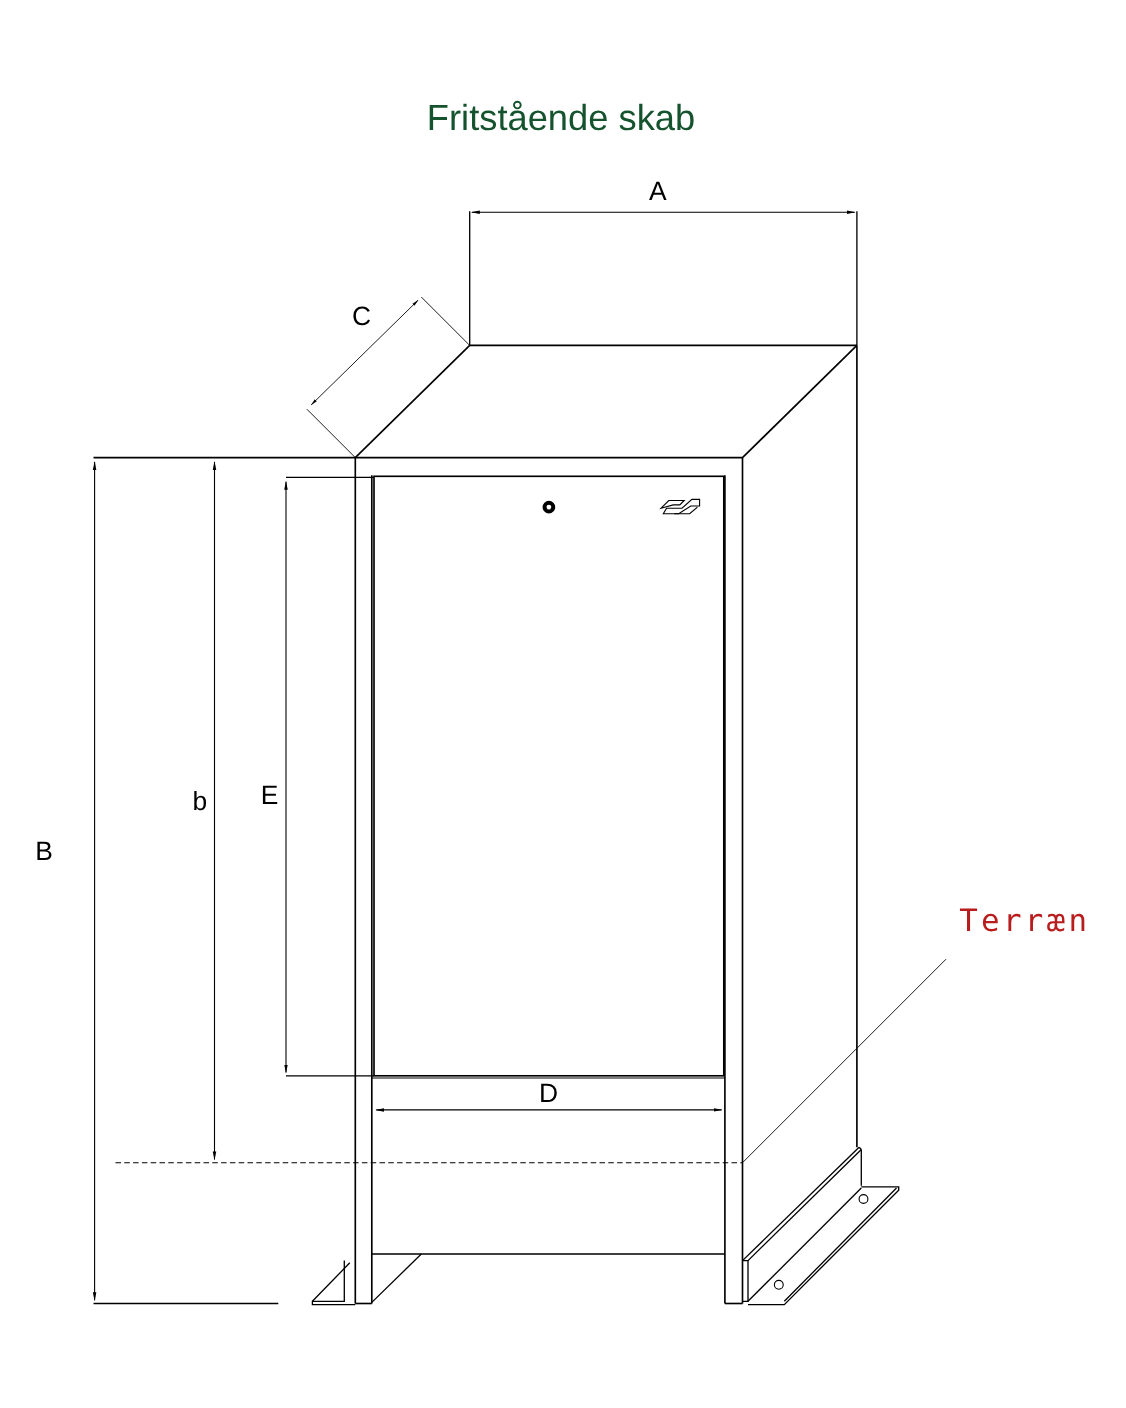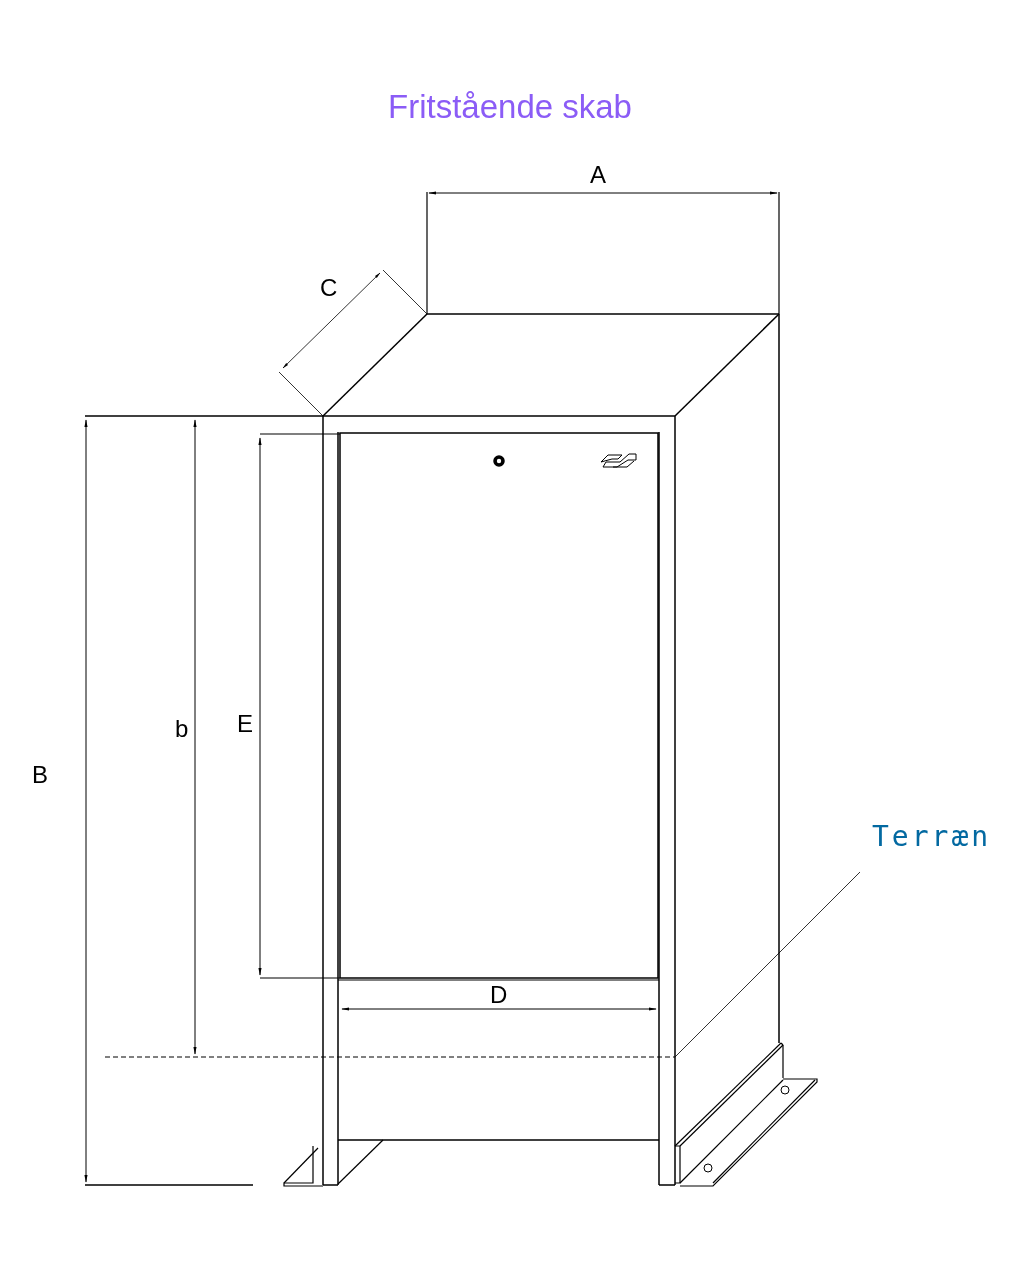--- a/index.html
+++ b/index.html
@@ -1,27 +1,27 @@
 <!DOCTYPE html>
 <html><head>
   <meta charset="utf-8">
   <style>
     html, body { margin: 0; padding: 0; background: #ffffff; }
     body { width: 1024px; height: 1280px; position: relative; overflow: hidden; }
     .title {
       position: absolute; left: 0; top: 88px; width: 1020px; text-align: center;
-      font-family: "Liberation Sans", sans-serif; font-size: 33px; color: #8b5cf6;
+      font-family: "Liberation Sans", sans-serif; font-size: 33px; color: #14532d;
     }
     .lbl {
       position: absolute; font-family: "Liberation Sans", sans-serif;
       font-size: 24px; color: #000; line-height: 1;
     }
     .terr {
       position: absolute; font-family: "DejaVu Sans Mono", monospace;
-      font-size: 28px; font-weight: 200; color: #0369a1; letter-spacing: 3px; line-height: 1;
+      font-size: 28px; font-weight: 200; color: #b91c1c; letter-spacing: 3px; line-height: 1;
     }
     svg { position: absolute; left: 0; top: 0; }
   </style>
 </head>
 <body>
 
 <div class="title">Fritstående skab</div>
 
 <svg width="1024" height="1280" viewBox="0 0 1024 1280" fill="none" stroke="#000" stroke-width="1.5">
   <defs>

